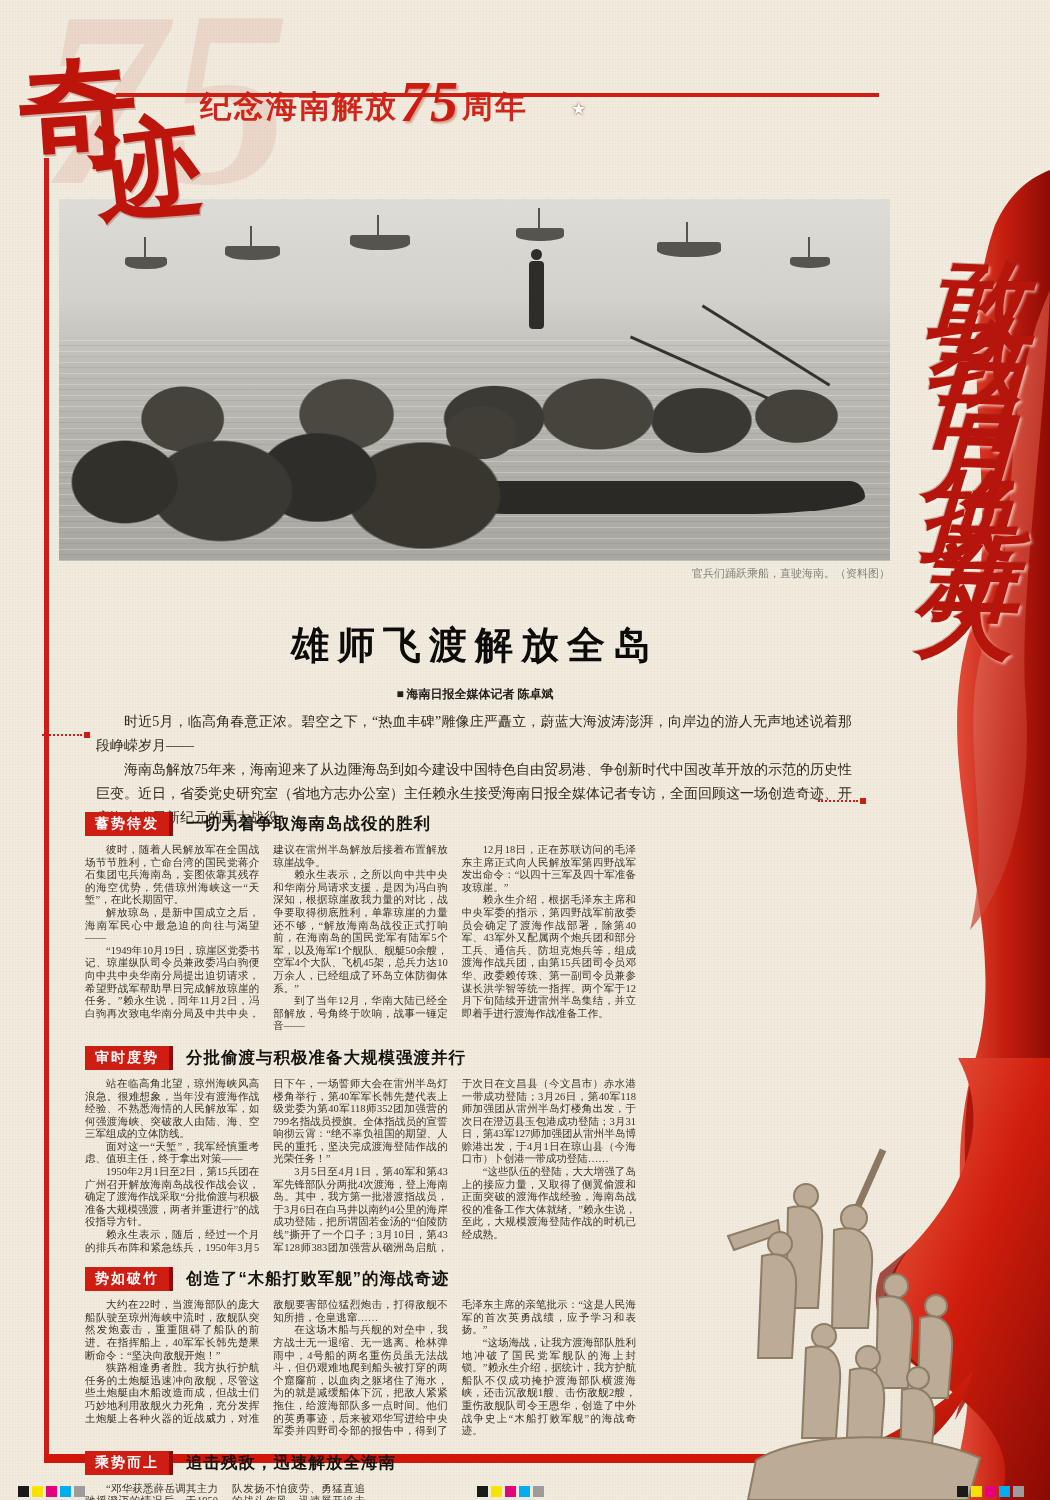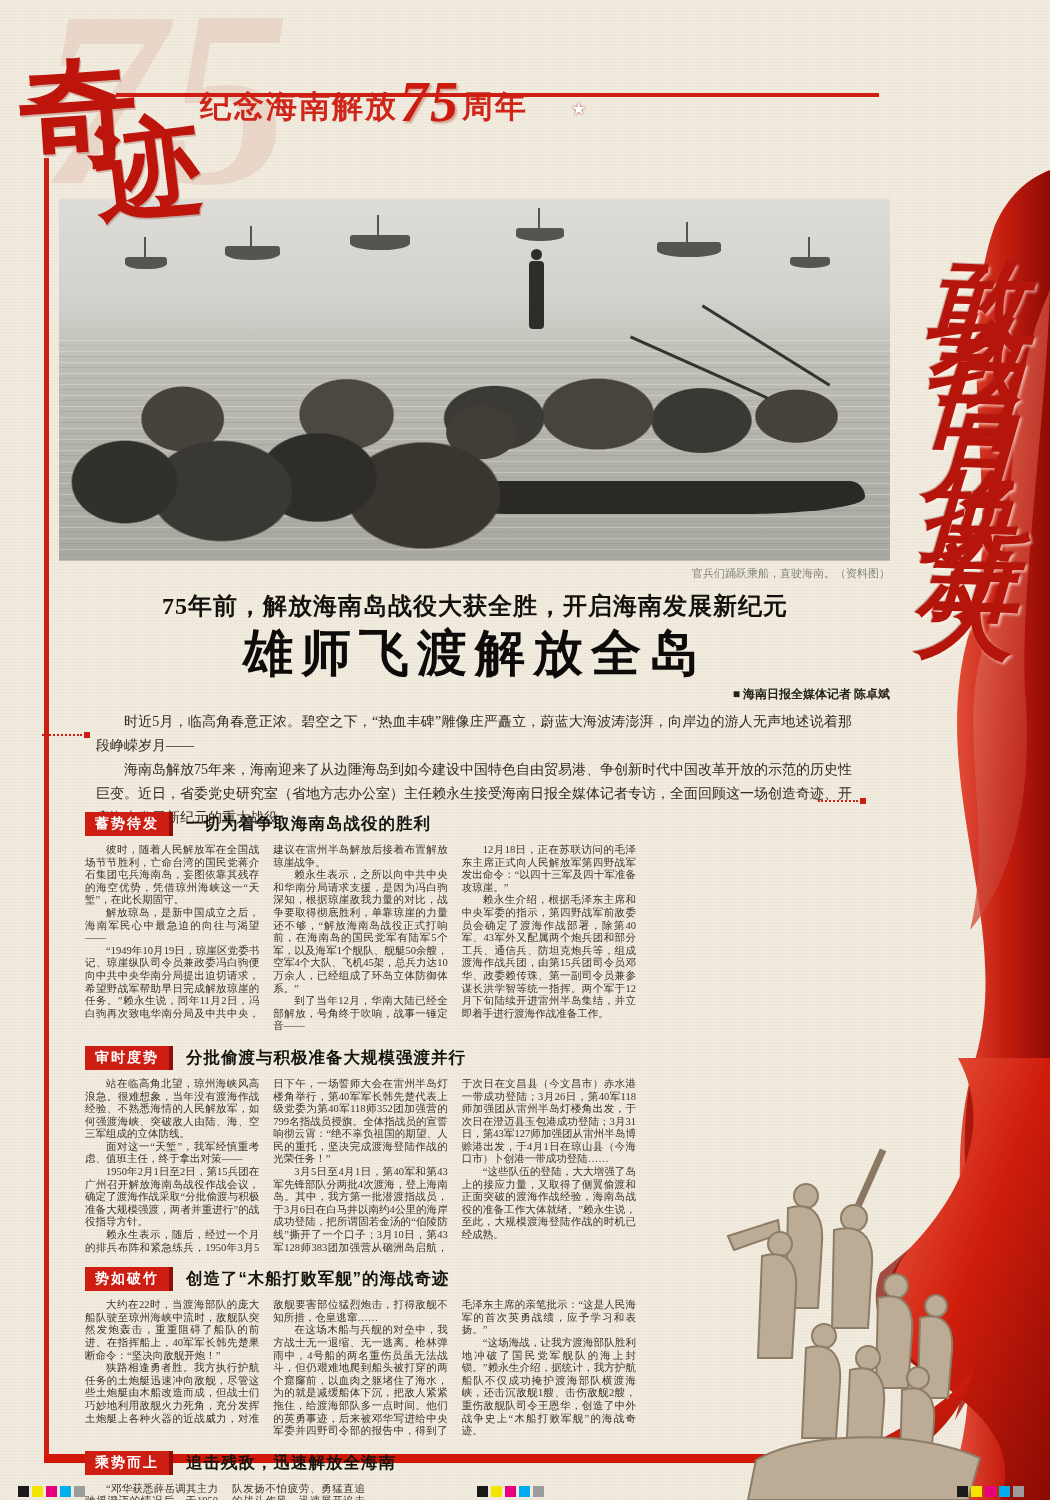--- a/index.html
+++ b/index.html
@@ -56,22 +56,22 @@
       radial-gradient(ellipse 95px 60px at 40% 38%, #46443c 58%, transparent 60%),
       radial-gradient(ellipse 85px 55px at 64% 44%, #3a3832 58%, transparent 60%),
       radial-gradient(ellipse 70px 45px at 86% 40%, #44423a 58%, transparent 60%);}
   .hull{position:absolute;right:3%;bottom:13%;width:56%;height:9%;background:#2a2925;border-radius:10px 30px 50% 50%/10px 30px 100% 100%;}
   .figure{position:absolute;left:56.5%;top:17%;width:15px;height:68px;background:#2e2d29;border-radius:4px;}
   .figure::before{content:"";position:absolute;left:2px;top:-12px;width:11px;height:11px;border-radius:50%;background:#2e2d29;}
   .oar{position:absolute;width:150px;height:3px;background:#34332e;transform:rotate(24deg);}
   .photo-caption{position:absolute;left:59px;top:566px;width:831px;text-align:right;font-size:11px;color:#85827c;z-index:2;font-family:"Liberation Sans",sans-serif;}
   
   .kicker{position:absolute;left:60px;top:590px;width:830px;text-align:center;font-size:24px;font-weight:bold;color:#14110d;letter-spacing:1px;z-index:2;}
-  .main-headline{position:absolute;left:60px;top:620px;width:830px;text-align:center;font-size:50px;font-weight:900;color:#0d0b09;letter-spacing:8px;z-index:2;font-family:"Liberation Sans",sans-serif;}
-  .byline{position:absolute;left:60px;top:686px;width:830px;text-align:right;font-size:12px;font-weight:bold;color:#24201a;z-index:2;}
+  .main-headline{position:absolute;left:60px;top:620px;width:830px;text-align:center;font-size:38px;font-weight:900;color:#0d0b09;letter-spacing:8px;z-index:2;font-family:"Liberation Sans",sans-serif;}
+  .byline{position:absolute;left:60px;top:686px;width:830px;text-align:center;font-size:12px;font-weight:bold;color:#24201a;z-index:2;}
   
   .intro{position:absolute;left:96px;top:710px;width:756px;z-index:2;font-size:14px;line-height:1.72;text-align:justify;color:#33291f;}
   .intro p{margin:0;text-indent:2em;}
   .mark{position:absolute;z-index:2;display:flex;align-items:center;}
   .mark .dotline{width:40px;border-top:2px dotted #ce1d12;}
   .mark .dotsq{width:6px;height:6px;background:#ce1d12;margin-left:2px;}
   .mark-tl{left:42px;top:732px;}
   .mark-br{left:818px;top:798px;}
   
   .body-grid{position:absolute;left:85px;top:812px;width:845px;display:flex;z-index:2;flex-direction:column;}
@@ -151,21 +151,20 @@
     <div class="dboat" style="left:88%;top:16%;width:40px;height:11px;"></div>
     <div class="bigboat"></div>
     <div class="hull"></div>
     <div class="crowd"></div>
     <div class="figure"></div>
     <div class="oar" style="left:68%;top:46%;"></div>
     <div class="oar" style="left:76%;top:40%;transform:rotate(32deg);"></div>
   </div>
   <div class="photo-caption">官兵们踊跃乘船，直驶海南。（资料图）</div>
 
-  <div class="kicker">75年前，解放海南岛战役大获全胜，开启海南发展新纪元</div>
   <div class="main-headline">雄师飞渡解放全岛</div>
   <div class="byline">■ 海南日报全媒体记者 陈卓斌</div>
 
   <div class="mark mark-tl">
       <span class="dotline"></span>
       <span class="dotsq"></span>
     </div>
   <div class="intro">
       <p>时近5月，临高角春意正浓。碧空之下，“热血丰碑”雕像庄严矗立，蔚蓝大海波涛澎湃，向岸边的游人无声地述说着那段峥嵘岁月——</p>
       <p>海南岛解放75年来，海南迎来了从边陲海岛到如今建设中国特色自由贸易港、争创新时代中国改革开放的示范的历史性巨变。近日，省委党史研究室（省地方志办公室）主任赖永生接受海南日报全媒体记者专访，全面回顾这一场创造奇迹、开启海南发展新纪元的重大战役。</p>

